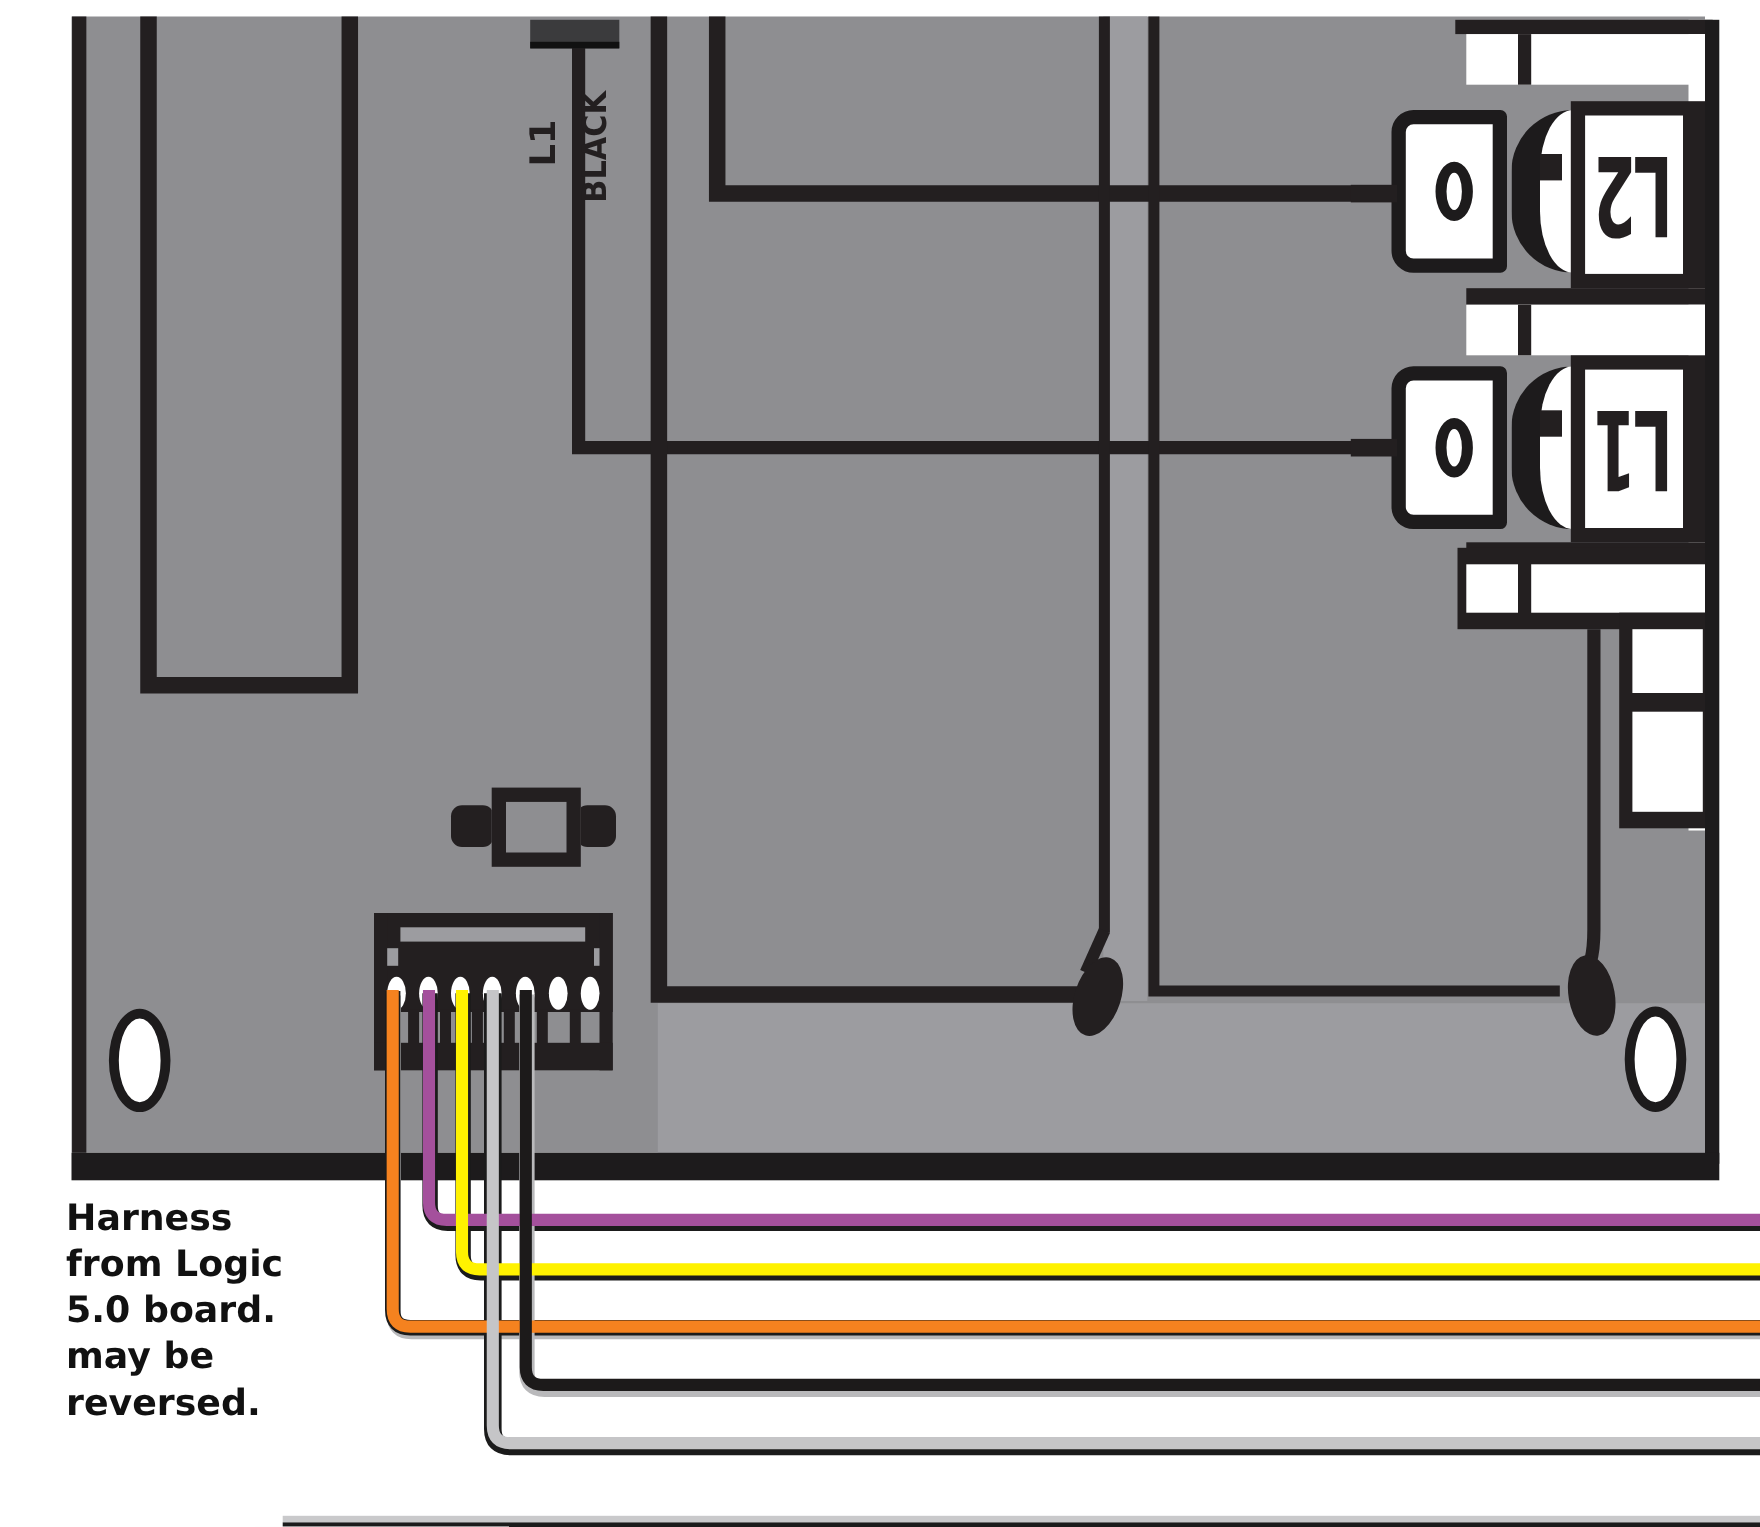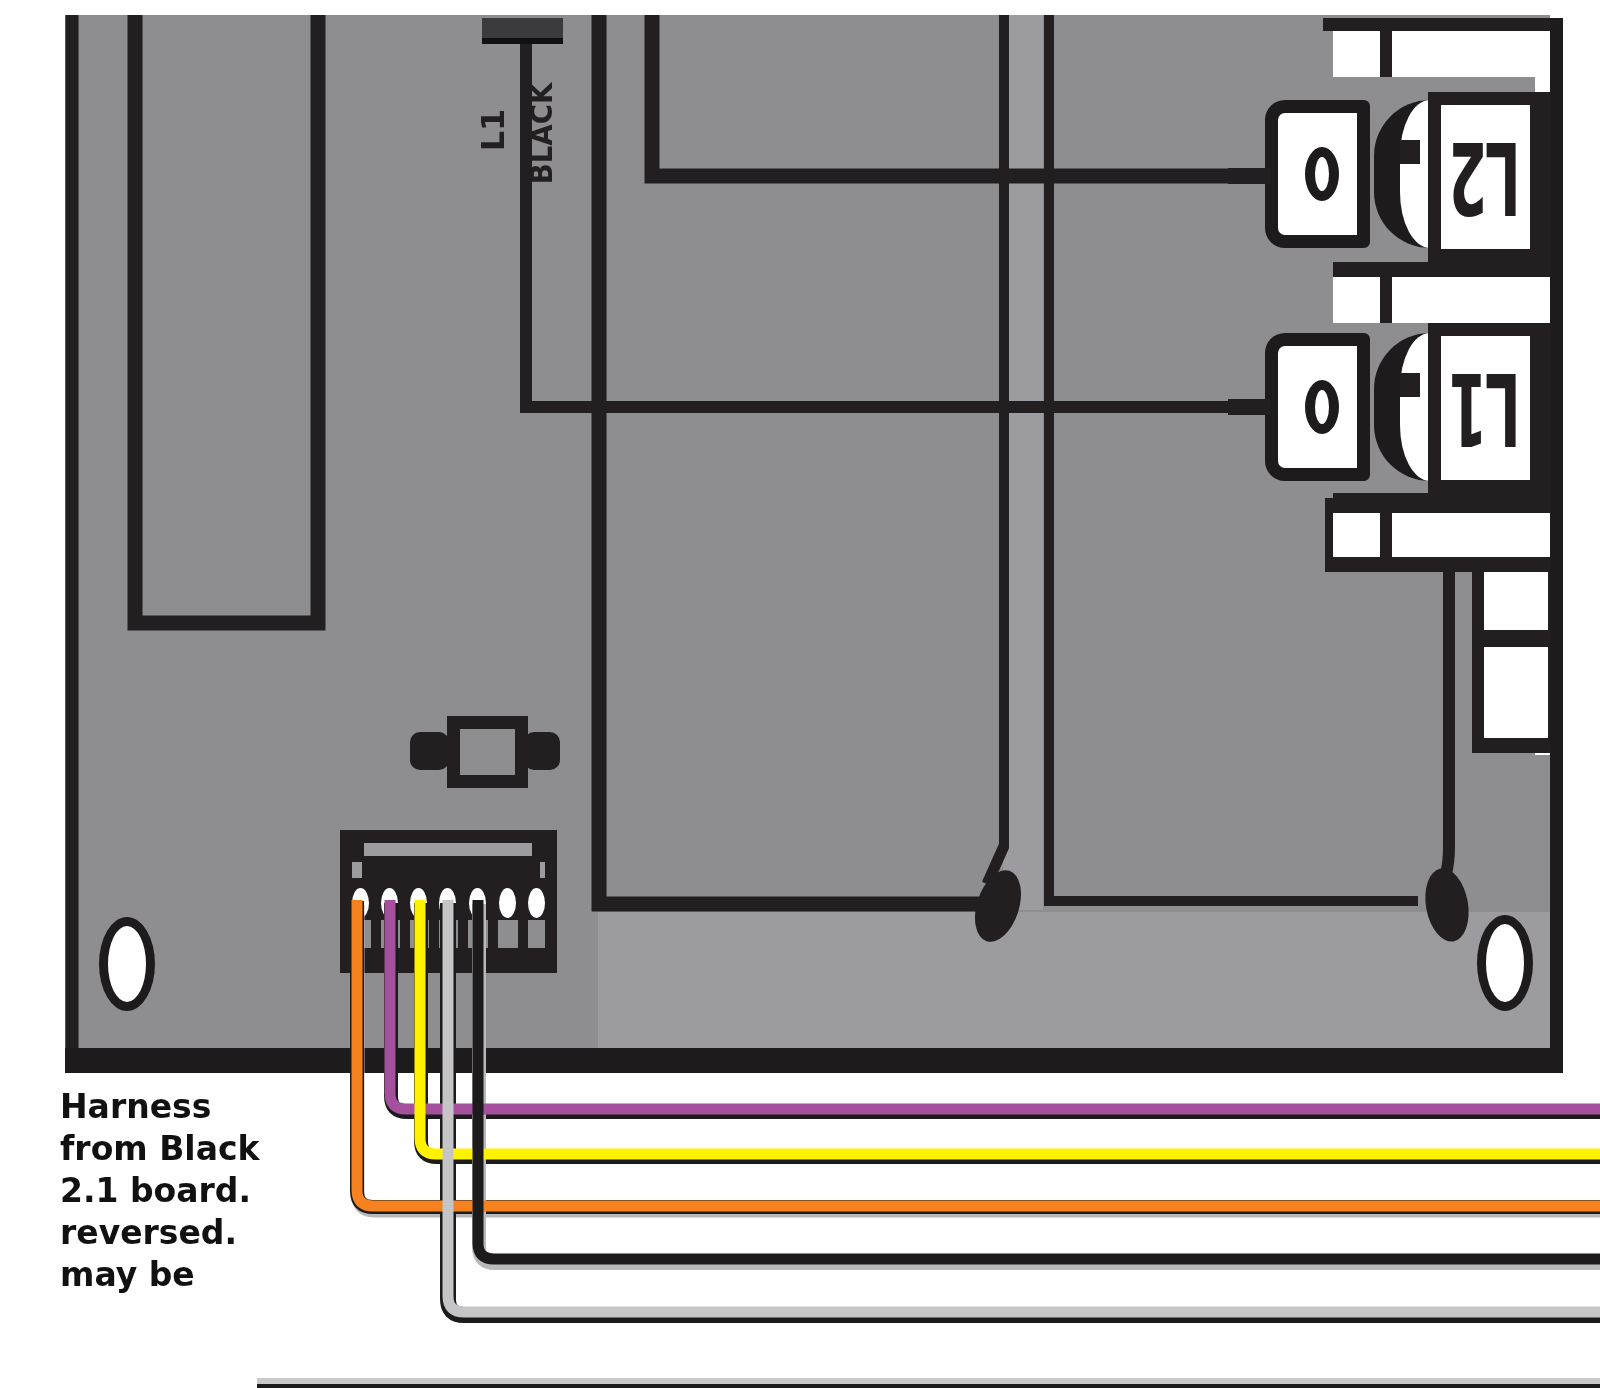--- a/index.html
+++ b/index.html
@@ -142,19 +142,19 @@
       <path d="M478 900 V1243 Q478 1259 494 1259 H1600" stroke-width="11" stroke="#1C1A1A"></path>
       <path d="M448 900 V1296 Q448 1312 464 1312 H1600" stroke-width="11" stroke="#C5C5C7"></path>
     </g>
   </svg>
 
   <div class="abs" style="left:257px;top:1378px;width:1343px;height:6px;background:#C9C9CB;"></div>
   <div class="abs" style="left:257px;top:1384px;width:1343px;height:4px;background:#1B1B1B;"></div>
 
   <div class="annot">
     <div>Harness</div>
-    <div>from Black</div>
-    <div>2.1 board.</div>
+    <div>from Logic</div>
+    <div>5.0 board.</div>
+    <div>may be</div>
     <div>reversed.</div>
-    <div>may be</div>
   </div>
 
 </div>
 
 </body></html>

